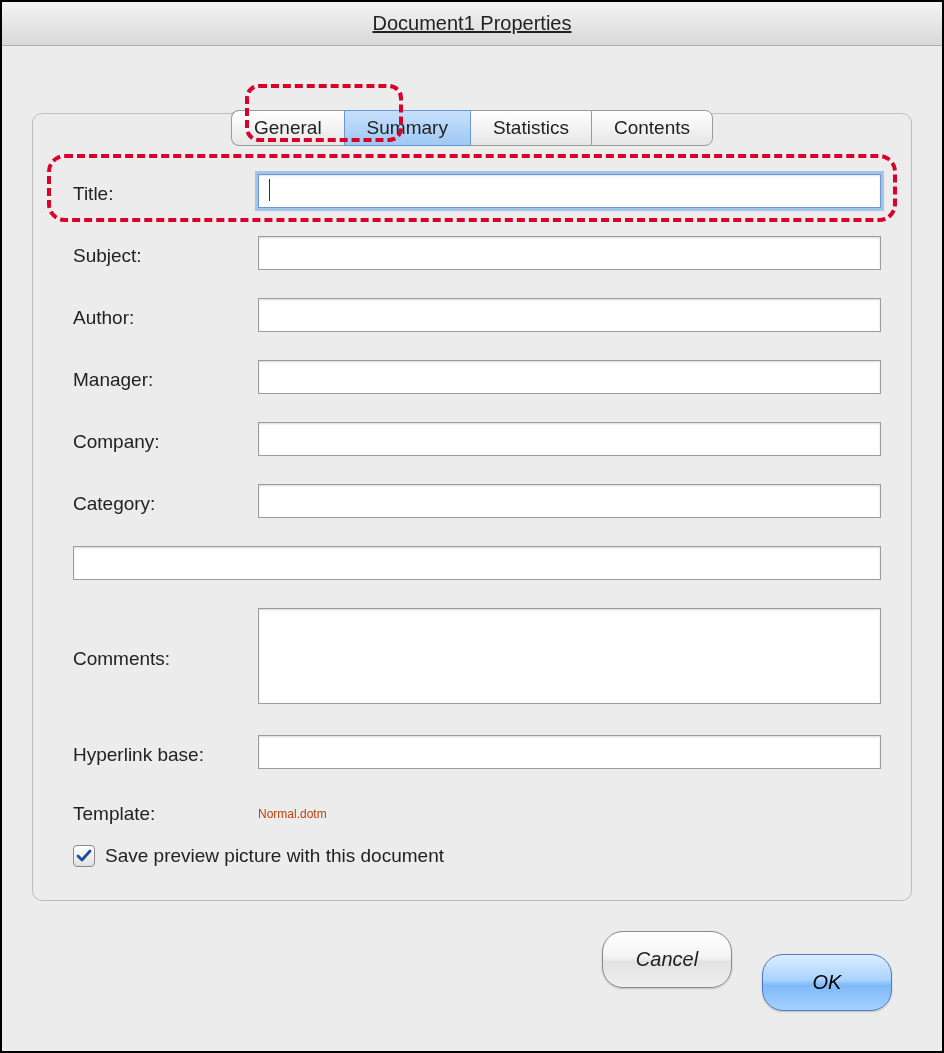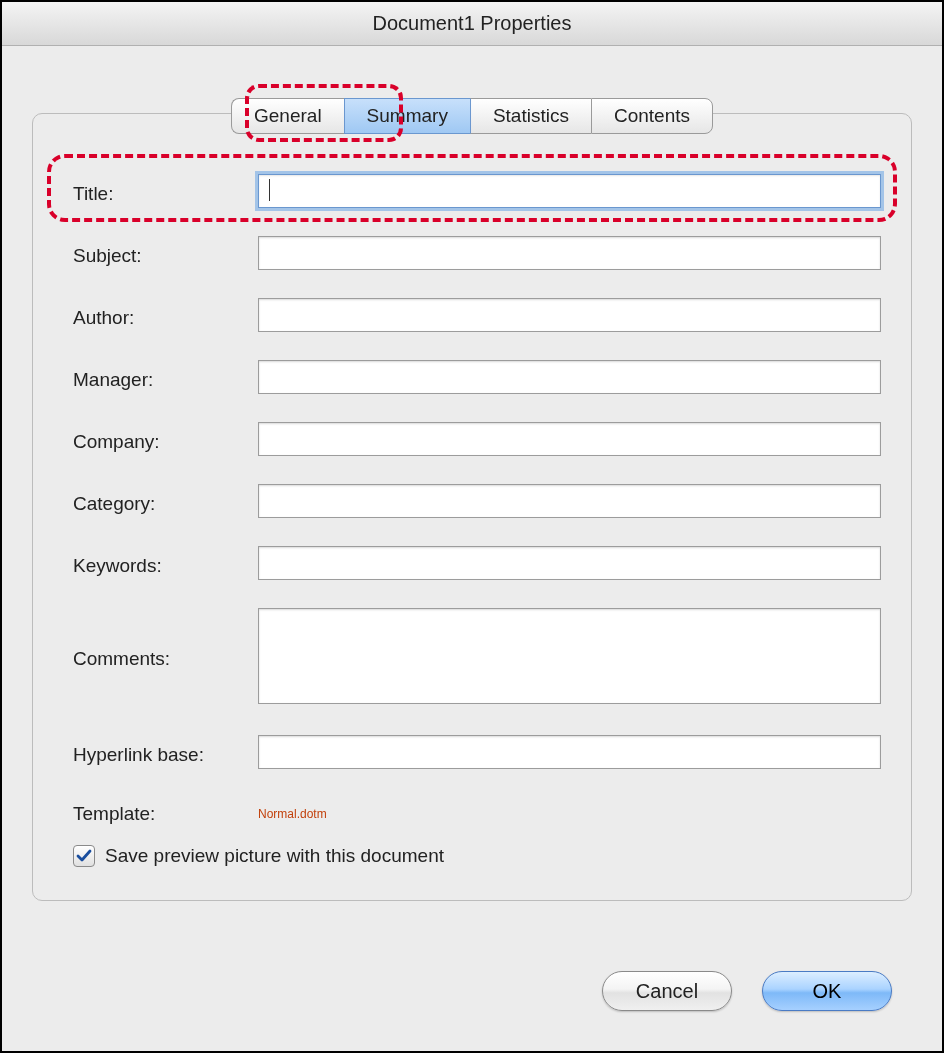--- a/index.html
+++ b/index.html
@@ -25,32 +25,33 @@
   }
   .titlebar {
     height: 44px;
     background: linear-gradient(to bottom, #f4f4f4, #d8d8d8);
     border-bottom: 1px solid #b0b0b0;
     display: flex;
     align-items: center;
     justify-content: center;
     font-size: 20px;
     color: #222;
+    text-decoration: underline;
   }
   .body-area {
     flex: 1;
     position: relative;
     padding: 40px 30px 30px 30px;
     display: flex;
     flex-direction: column;
   }
   
   .tabbar {
     position: absolute;
-    top: 52px;
+    top: 64px;
     left: 50%;
     transform: translateX(-50%);
     display: flex;
     z-index: 2;
     border-radius: 16px;
   }
   .tab {
     height: 36px;
     padding: 0 22px;
     display: flex;
@@ -180,36 +181,38 @@
   
   .button-row {
     position: absolute;
     bottom: 40px;
     right: 50px;
     display: flex;
     gap: 30px;
   }
   .aqua-button {
     min-width: 130px;
-    height: 40px;
+    height: 57px;
     border-radius: 21px;
     border: 1px solid #8a8a8a;
     background: linear-gradient(to bottom, #ffffff 0%, #f4f4f4 45%, #e2e2e2 55%, #f0f0f0 100%);
     font-size: 20px;
     color: #222;
     display: flex;
     align-items: center;
     justify-content: center;
     box-shadow: 0 1px 2px rgba(0,0,0,0.2);
     cursor: default;
+    font-style: italic;
   }
   .aqua-button.primary {
     border: 1px solid #4a7bc4;
     background: linear-gradient(to bottom, #dceeff 0%, #aad3ff 45%, #7eb9f8 55%, #a6d0ff 100%);
     color: #000;
+    margin-top: 23px;
   }
   .caret {
     display: inline-block;
     width: 1px;
     height: 22px;
     background: #333;
     vertical-align: middle;
     margin-left: 2px;
   }
 </style>
@@ -252,21 +255,20 @@
         <div class="form-label">Company:</div>
         <input class="form-input" type="text" value="" style="">
       </div>
 
       <div class="form-row">
         <div class="form-label">Category:</div>
         <input class="form-input" type="text" value="" style="">
       </div>
 
       <div class="form-row">
-        <div class="form-label">Keywords:</div>
         <input class="form-input" type="text" value="" style="">
       </div>
 
       <div class="form-row" style="margin-bottom:31px;">
         <div class="form-label">Comments:</div>
         <textarea class="form-textarea" value="" style=""></textarea>
       </div>
 
       <div class="form-row">
         <div class="form-label">Hyperlink base:</div>

